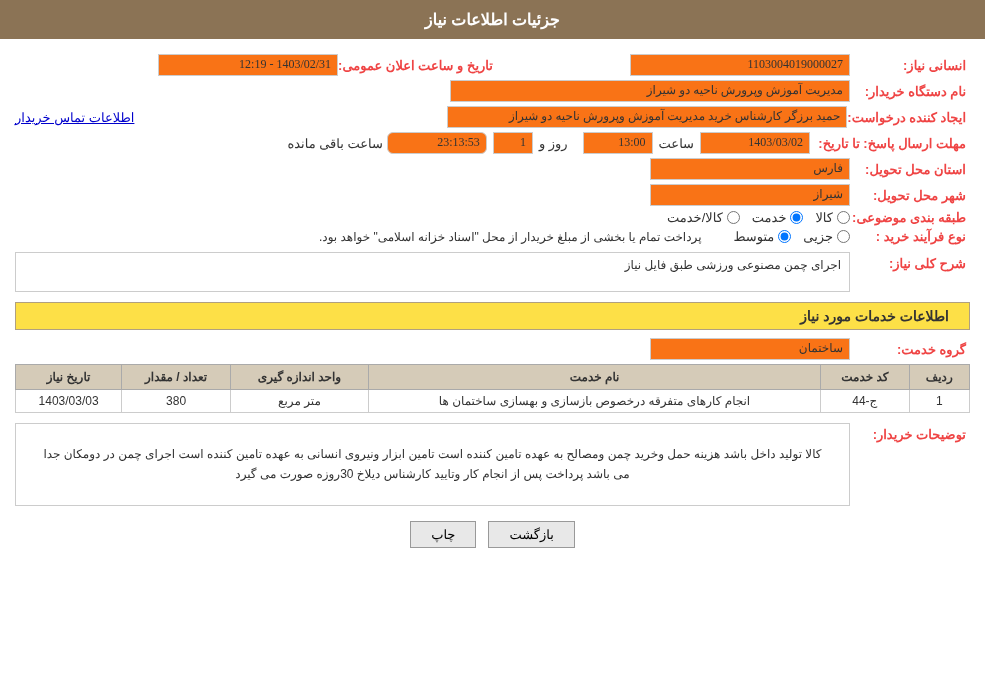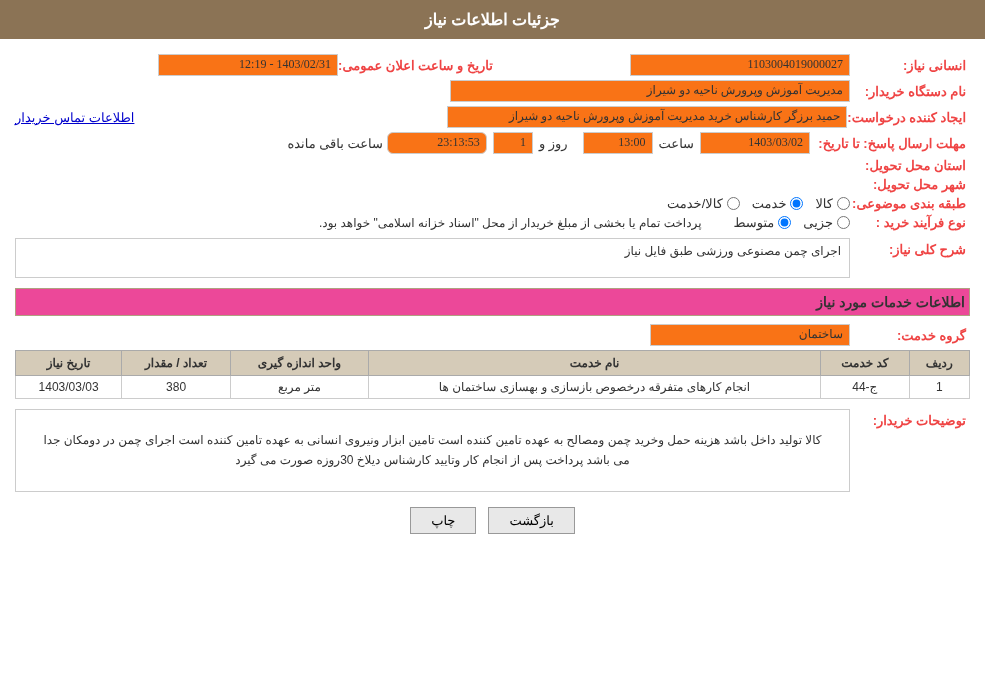--- a/index.html
+++ b/index.html
@@ -36,22 +36,22 @@
       display: flex;
       gap: 12px;
       align-items: center;
     }
     .radio-item {
       display: flex;
       align-items: center;
       gap: 4px;
     }
     .section-divider {
-      background: #ec4899;
-      padding: 5px 4px;
+      background: #fde047;
+      padding: 5px 20px;
       font-weight: bold;
       font-size: 14px;
       margin: 10px 0 8px 0;
       border: 1px solid #b0a080;
     }
     .data-table {
       width: 100%;
       border-collapse: collapse;
       margin-bottom: 10px;
       font-size: 12px;
@@ -177,24 +177,30 @@
       <span style="margin: 0 6px;">ساعت</span>
       <span class="input-field" style="width:70px;display:inline-block;margin-left:9px;">13:00</span>
       <span style="margin: 0 6px;">روز و</span>
       <span class="input-field" style="width:40px;display:inline-block;">1</span>
       <span class="input-field" style="width:100px;display:inline-block;margin-right:6px;border-radius:6px;">23:13:53</span>
       <span style="margin-right:4px;">ساعت باقی مانده</span>
     </div>
 
     <div class="row-line">
       <div class="lbl">استان محل تحويل:</div>
+      <div class="val">
+        <span class="input-field" style="min-width:200px;display:inline-block;">فارس</span>
+      </div>
     </div>
 
     <div class="row-line">
       <div class="lbl">شهر محل تحويل:</div>
+      <div class="val">
+        <span class="input-field" style="min-width:200px;display:inline-block;">شيراز</span>
+      </div>
     </div>
 
     <div class="row-line">
       <div class="lbl">طبقه بندی موضوعی:</div>
       <div class="val radio-group">
         <div class="radio-item">
           <input type="radio" name="tabaqe" style="">
           <span>كالا</span>
         </div>
         <div class="radio-item">

